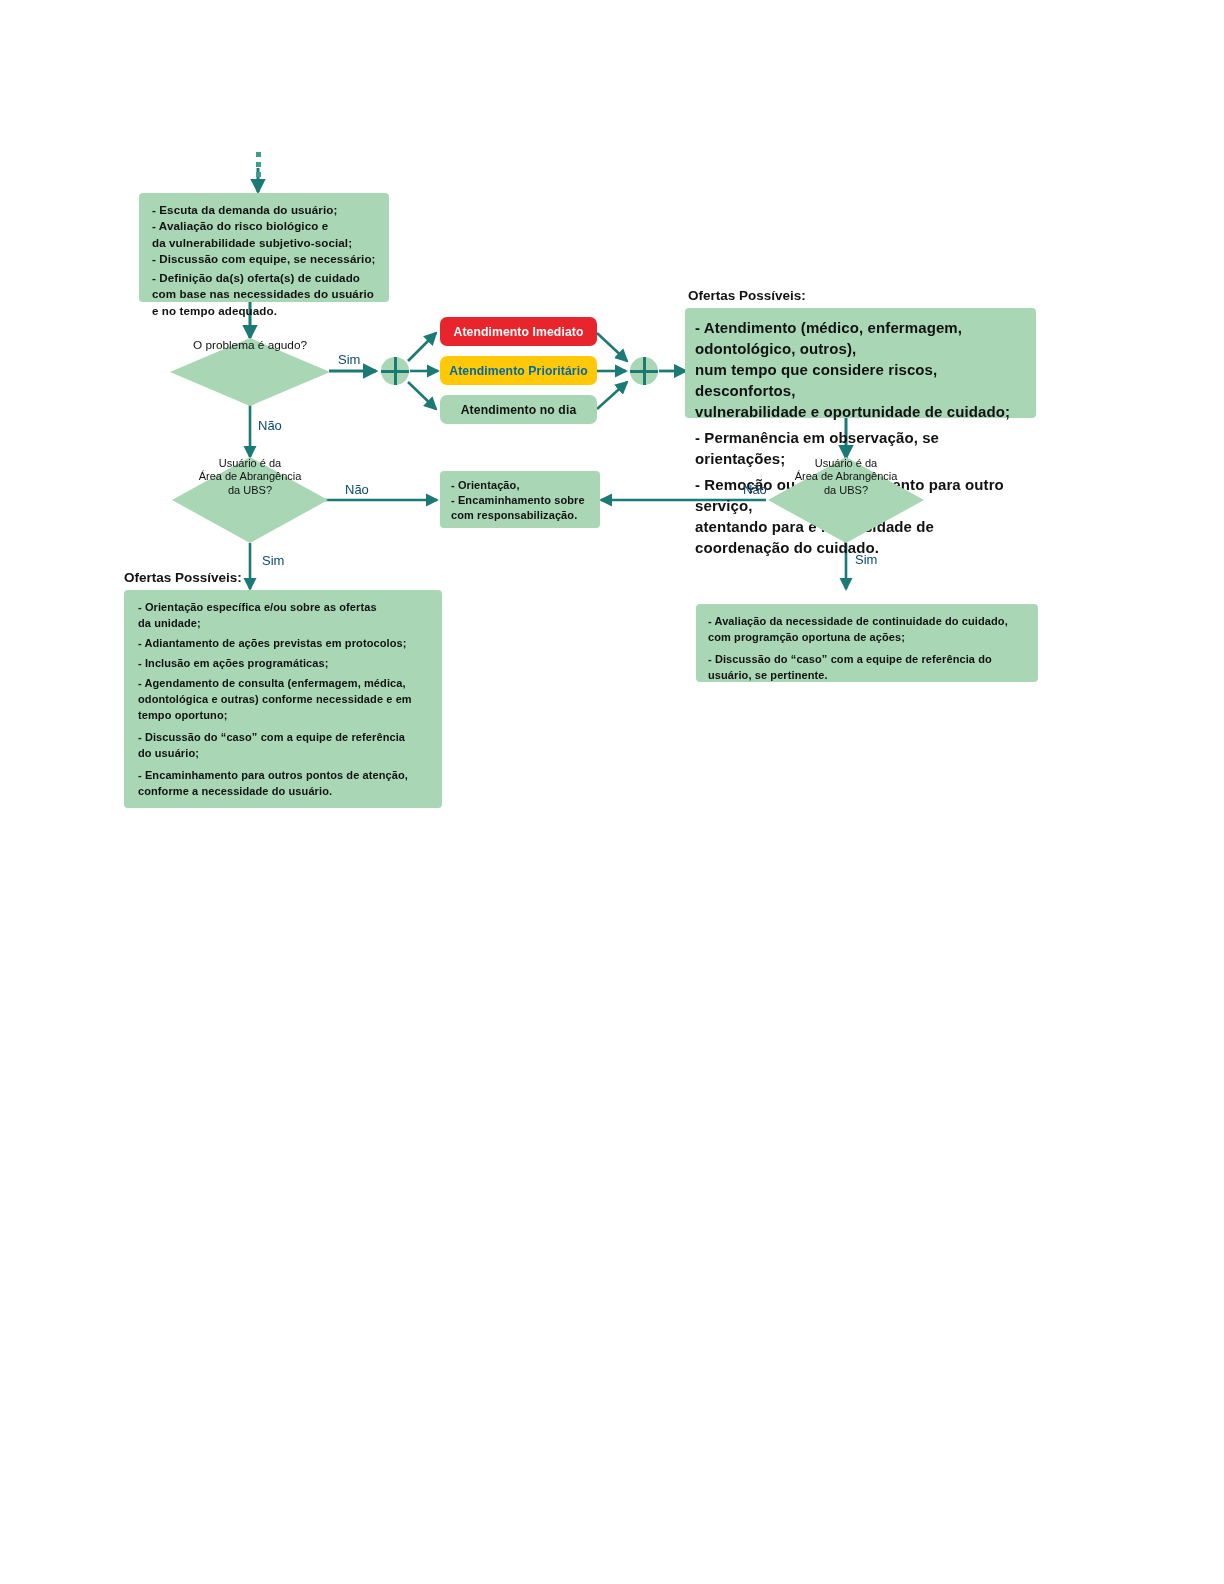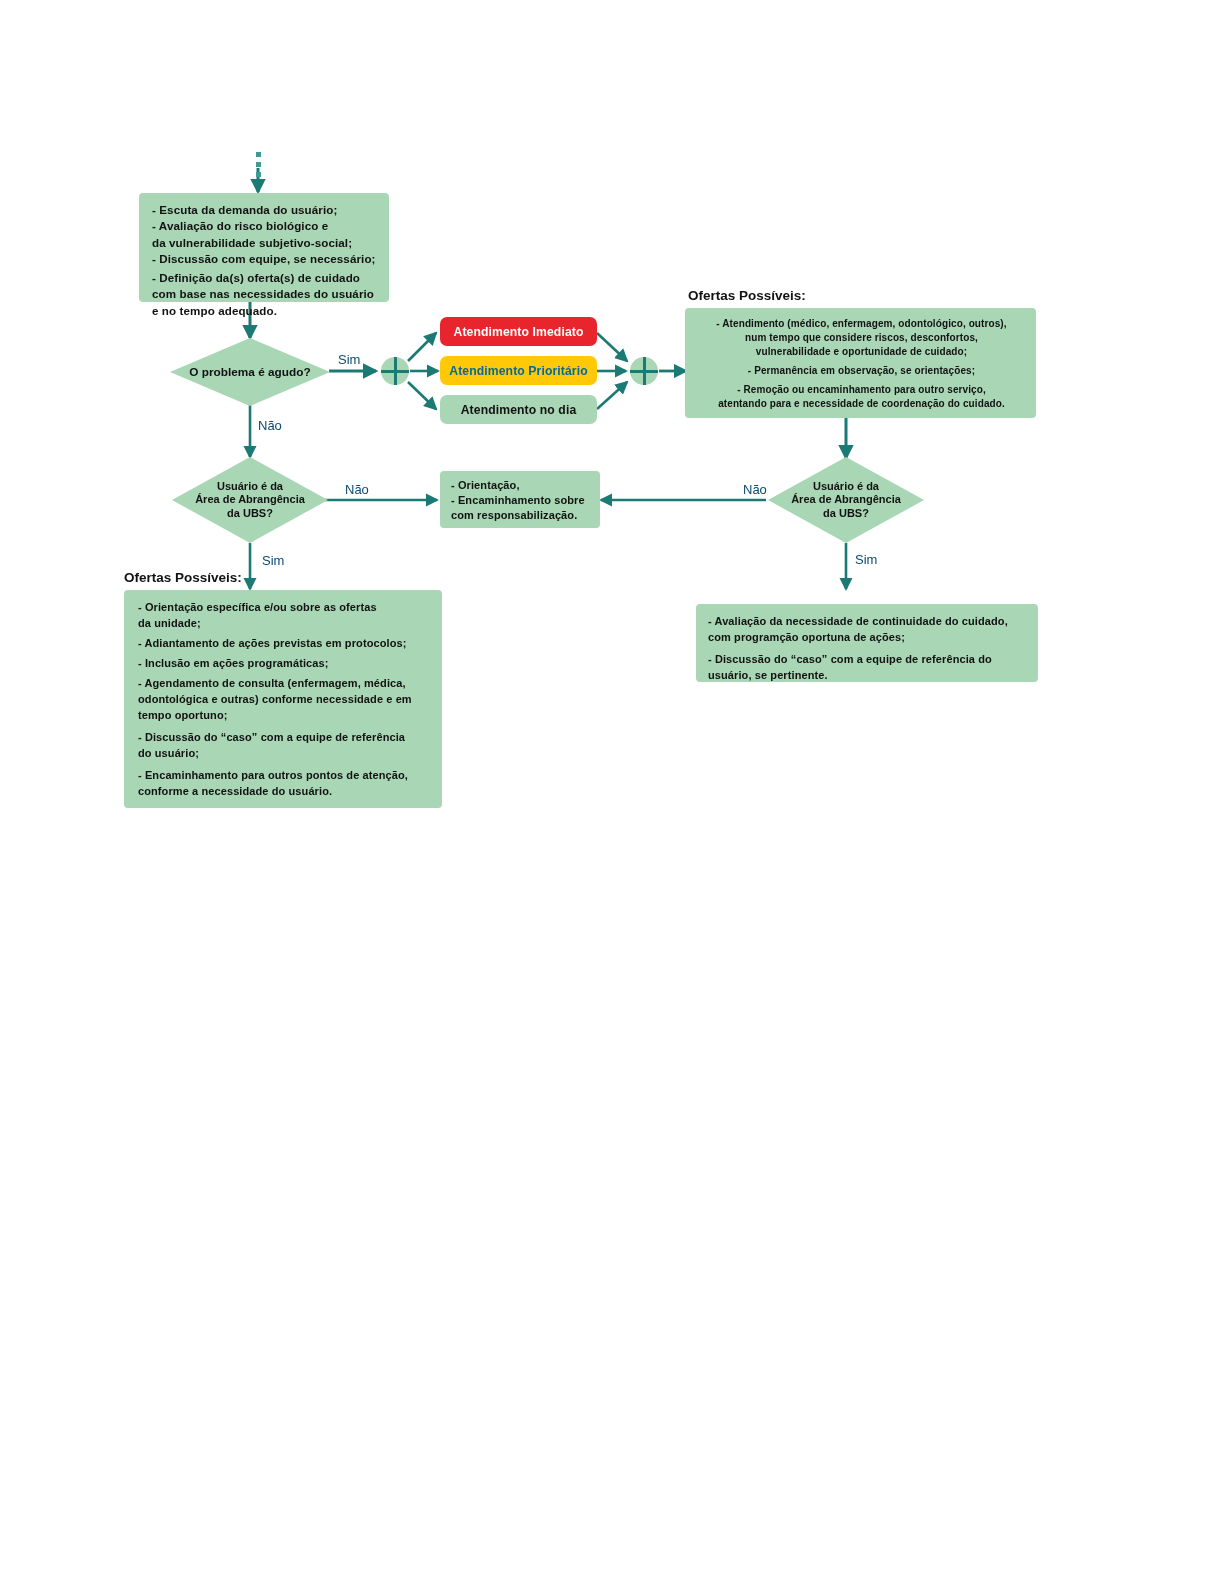--- a/index.html
+++ b/index.html
@@ -52,24 +52,24 @@
     align-items: center;
     justify-content: center;
     font-weight: bold;
     letter-spacing: 0.1px;
   }
 
   
   .diamond {
     position: absolute;
     display: flex;
-    align-items: center;
+    align-items: flex-start;
     justify-content: center;
     text-align: center;
-    font-weight: bold;
+    font-weight: normal;
     color: #121212;
     z-index: 2;
   }
   .diamond .dshape {
     position: absolute;
     left: 0; top: 0;
     width: 100%;
     height: 100%;
     background: #a9d6b5;
     clip-path: polygon(50% 0%, 100% 50%, 50% 100%, 0% 50%);
@@ -211,21 +211,21 @@
     <span>Atendimento Prioritário</span>
   </div>
   <div class="cbox" style="left:440px; top:395px; width:157px; height:29px; background:#a9d6b5; color:#121212; font-size:12.2px;">
     <span>Atendimento no dia</span>
   </div>
 
   <div class="junction" style="left:630px; top:357px;"></div>
 
   <div class="lbl lbl-head" style="left:688px; top:288px;">Ofertas Possíveis:</div>
 
-  <div class="gbox" style="left:685px; top:308px; width:351px; height:110px; padding:9px 8px 0 10px; font-size:10px; line-height:1.4;text-align:center;">
+  <div class="gbox" style="left:685px; top:308px; width:351px; height:110px; padding:9px 8px 0 10px; font-size:15px; line-height:1.4;">
     <div class="li">- Atendimento (médico, enfermagem, odontológico, outros),
    num tempo que considere riscos, desconfortos,
    vulnerabilidade e oportunidade de cuidado;</div>
     <div class="li" style="margin-top:5px;">- Permanência em observação, se orientações;</div>
     <div class="li" style="margin-top:5px;">- Remoção ou encaminhamento para outro serviço,
    atentando para e necessidade de coordenação do cuidado.</div>
   </div>
 
   <div class="diamond" style="left:172px; top:457px; width:156px; height:86px;">
     <div class="dshape"></div>

